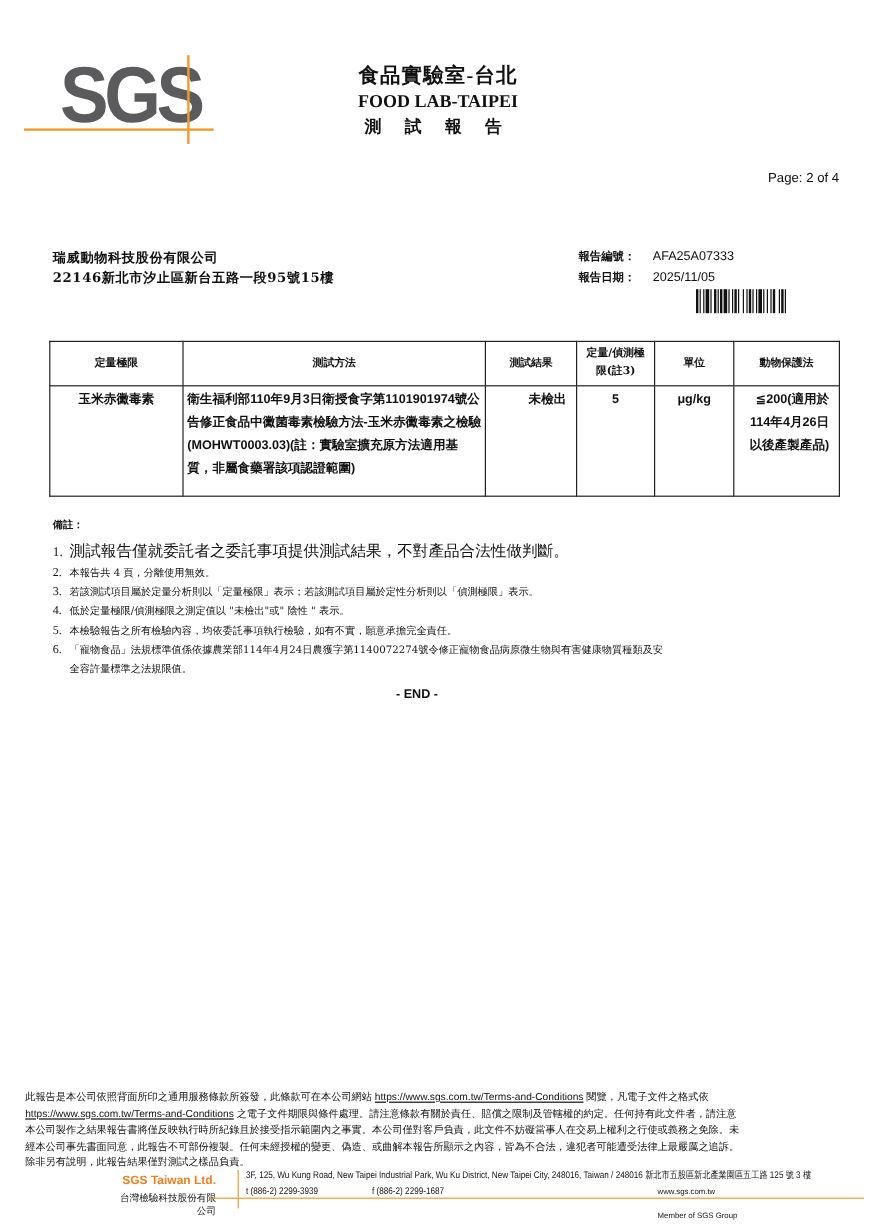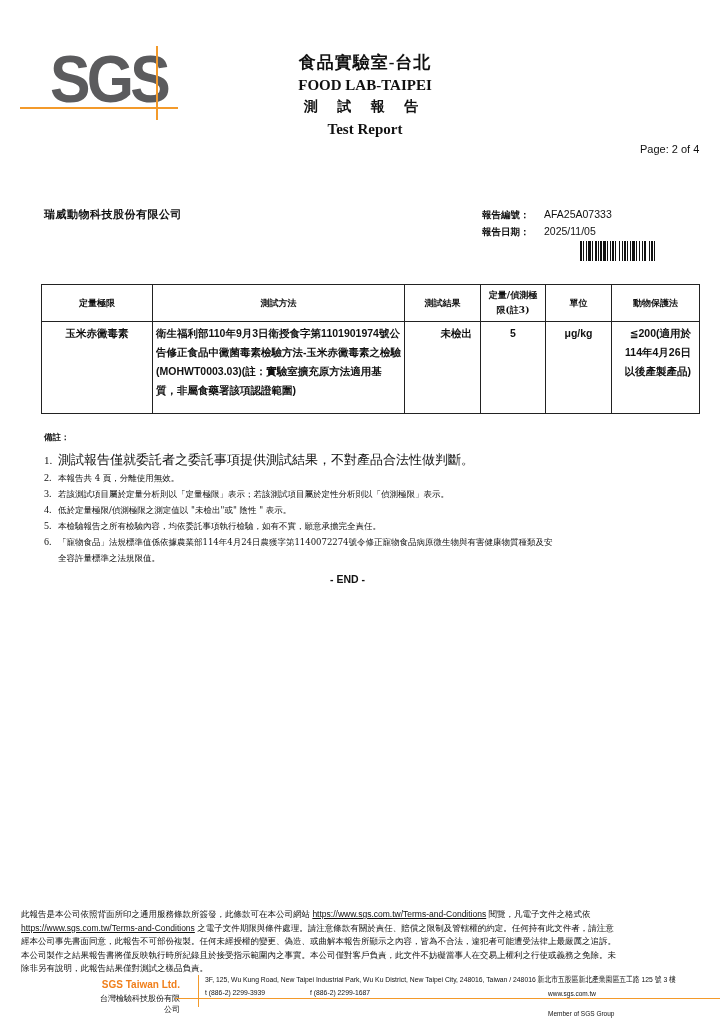--- a/index.html
+++ b/index.html
@@ -64,27 +64,27 @@
 <body>
 
 <div class="abs logo-text">SGS</div>
 <div class="abs logo-hline"></div>
 <div class="abs logo-vline"></div>
 
 <div class="abs title-block">
   <div class="t-zh1">食品實驗室-台北</div>
   <div class="t-en1">FOOD LAB-TAIPEI</div>
   <div class="t-zh2">測 試 報 告</div>
-  <div class="t-en2">Test Report</div>
 </div>
 
 <div class="abs page-no">Page: 2 of 4</div>
 
 <div class="abs client">
   <div>瑞威動物科技股份有限公司</div>
+  <div>22146新北市汐止區新台五路一段95號15樓</div>
 </div>
 
 <div class="abs report-info">
   <div>
     <span class="lbl">報告編號：</span><span>AFA25A07333</span>
   </div>
   <div>
     <span class="lbl">報告日期：</span><span>2025/11/05</span>
   </div>
 </div>
@@ -183,22 +183,22 @@
   <div class="n"><span class="num">4.</span><span>低於定量極限/偵測極限之測定值以 "未檢出"或" 陰性 " 表示。</span></div>
   <div class="n"><span class="num">5.</span><span>本檢驗報告之所有檢驗內容，均依委託事項執行檢驗，如有不實，願意承擔完全責任。</span></div>
   <div class="n"><span class="num">6.</span><span>「寵物食品」法規標準值係依據農業部114年4月24日農獲字第1140072274號令修正寵物食品病原微生物與有害健康物質種類及安</span></div>
   <div class="n indent">全容許量標準之法規限值。</div>
 </div>
 <div class="abs end">- END -</div>
 
 <div class="abs disclaimer">
   <div><span>此報告是本公司依照背面所印之通用服務條款所簽發，此條款可在本公司網站</span> <a>https://www.sgs.com.tw/Terms-and-Conditions</a> <span>閱覽，凡電子文件之格式依</span></div>
   <div><a>https://www.sgs.com.tw/Terms-and-Conditions</a> <span>之電子文件期限與條件處理。請注意條款有關於責任、賠償之限制及管轄權的約定。任何持有此文件者，請注意</span></div>
+  <div>本公司製作之結果報告書將僅反映執行時所紀錄且於接受指示範圍內之事實。本公司僅對客戶負責，此文件不妨礙當事人在交易上權利之行使或義務之免除。未</div>
   <div>經本公司事先書面同意，此報告不可部份複製。任何未經授權的變更、偽造、或曲解本報告所顯示之內容，皆為不合法，違犯者可能遭受法律上最嚴厲之追訴。</div>
-  <div>本公司製作之結果報告書將僅反映執行時所紀錄且於接受指示範圍內之事實。本公司僅對客戶負責，此文件不妨礙當事人在交易上權利之行使或義務之免除。未</div>
   <div>除非另有說明，此報告結果僅對測試之樣品負責。</div>
 </div>
 
 <div class="abs f-company">
   <div class="en">SGS Taiwan Ltd.</div>
   <div class="zh">台灣檢驗科技股份有限公司</div>
 </div>
 <div class="abs f-vline"></div>
 <div class="abs f-hline"></div>
 <div class="abs f-addr">3F, 125, Wu Kung Road, New Taipei Industrial Park, Wu Ku District, New Taipei City, 248016, Taiwan / 248016 新北市五股區新北產業園區五工路 125 號 3 樓</div>

